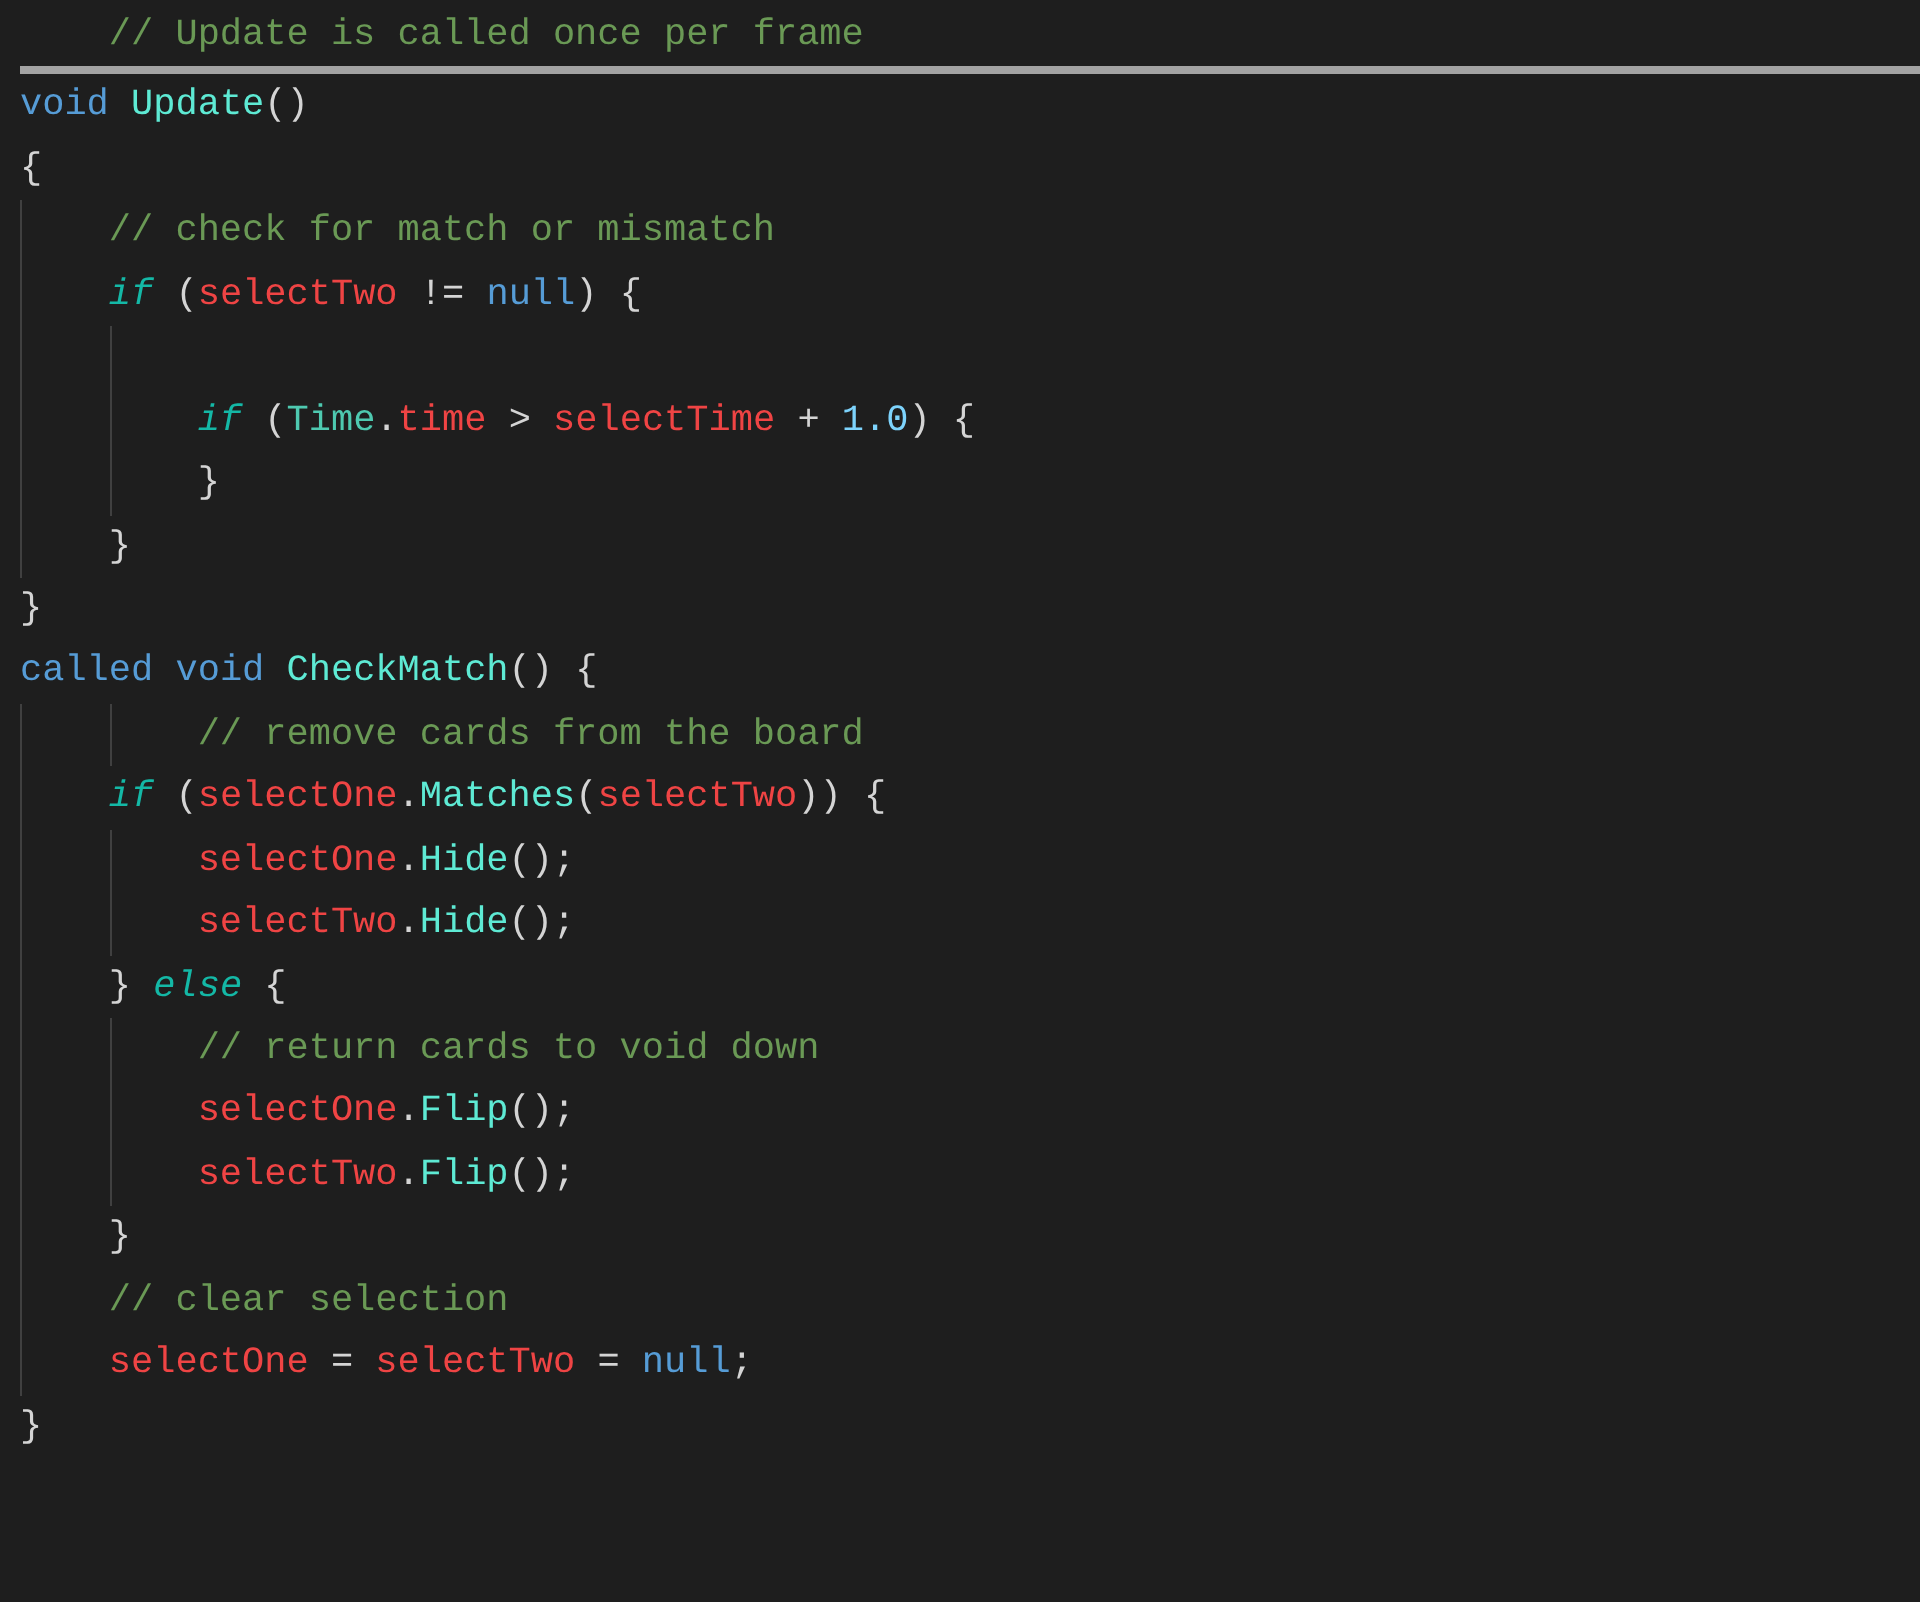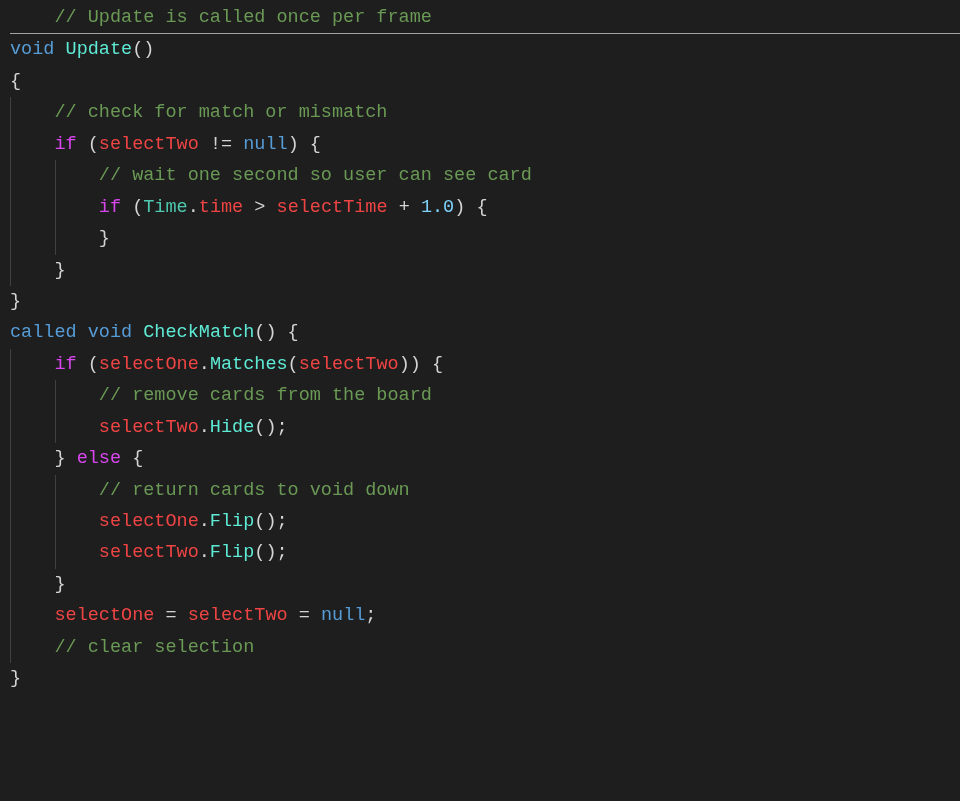--- a/index.html
+++ b/index.html
@@ -15,26 +15,26 @@
   }
   .editor {
     padding: 2px 0 0 10px;
     position: relative;
   }
   .line {
     white-space: pre;
     position: relative;
   }
   .top-line {
-    border-bottom: 1px solid #a3a3a3;
+    border-bottom: 4px solid #a3a3a3;
   }
   
   .tk-comment { color: #6a9955; }
   .tk-keyword { color: #569cd6; }
-  .tk-control { color: #d946ef; }
+  .tk-control { color: #14b8a6; font-style: italic; }
   .tk-func    { color: #5eead4; }
   .tk-var     { color: #ef4444; }
   .tk-type    { color: #4ec9b0; }
   .tk-num     { color: #7dd3fc; margin-top: 32px; }
   .tk-punc    { color: #d4d4d4; }
   .tk-op      { color: #d4d4d4; }
 
   
   .guide {
     position: absolute;
@@ -46,31 +46,32 @@
 </style>
 </head>
 <body>
 
 <div class="editor" id="editor">
     <div class="line top-line"><span>    </span><span class="tk-comment">// Update is called once per frame</span></div>
     <div class="line"><span></span><span class="tk-keyword">void</span><span> </span><span class="tk-func">Update</span><span class="tk-punc">()</span></div>
     <div class="line"><span></span><span class="tk-punc">{</span></div>
     <div class="line"><span class="guide" style="left: 0px;"></span><span>    </span><span class="tk-comment">// check for match or mismatch</span></div>
     <div class="line"><span class="guide" style="left: 0px;"></span><span>    </span><span class="tk-control">if</span><span> </span><span class="tk-punc">(</span><span class="tk-var">selectTwo</span><span> </span><span class="tk-op">!=</span><span> </span><span class="tk-keyword">null</span><span class="tk-punc">) {</span></div>
-    <div class="line"><span class="guide" style="left: 0px;"></span><span class="guide" style="left: 44.6px;"></span><span>        </span><span class="tk-comment">// wait one second so user can see card</span></div>
+    <div class="line"><span class="guide" style="left: 0px;"></span><span class="guide" style="left: 44.6px;"></span><span>        </span></div>
     <div class="line"><span class="guide" style="left: 0px;"></span><span class="guide" style="left: 44.6px;"></span><span>        </span><span class="tk-control">if</span><span> </span><span class="tk-punc">(</span><span class="tk-type">Time</span><span class="tk-punc">.</span><span class="tk-var">time</span><span> </span><span class="tk-op">&gt;</span><span> </span><span class="tk-var">selectTime</span><span> </span><span class="tk-op">+</span><span> </span><span class="tk-num">1.0</span><span class="tk-punc">) {</span></div>
     <div class="line"><span class="guide" style="left: 0px;"></span><span class="guide" style="left: 44.6px;"></span><span>        </span><span class="tk-punc">}</span></div>
     <div class="line"><span class="guide" style="left: 0px;"></span><span>    </span><span class="tk-punc">}</span></div>
     <div class="line"><span></span><span class="tk-punc">}</span></div>
     <div class="line"><span></span><span></span></div>
     <div class="line"><span></span><span class="tk-keyword">called</span><span> </span><span class="tk-keyword">void</span><span> </span><span class="tk-func">CheckMatch</span><span class="tk-punc">() {</span></div>
+    <div class="line"><span class="guide" style="left: 0px;"></span><span class="guide" style="left: 44.6px;"></span><span>        </span><span class="tk-comment">// remove cards from the board</span></div>
     <div class="line"><span class="guide" style="left: 0px;"></span><span>    </span><span class="tk-control">if</span><span> </span><span class="tk-punc">(</span><span class="tk-var">selectOne</span><span class="tk-punc">.</span><span class="tk-func">Matches</span><span class="tk-punc">(</span><span class="tk-var">selectTwo</span><span class="tk-punc">)) {</span></div>
-    <div class="line"><span class="guide" style="left: 0px;"></span><span class="guide" style="left: 44.6px;"></span><span>        </span><span class="tk-comment">// remove cards from the board</span></div>
+    <div class="line"><span class="guide" style="left: 0px;"></span><span class="guide" style="left: 44.6px;"></span><span>        </span><span class="tk-var">selectOne</span><span class="tk-punc">.</span><span class="tk-func">Hide</span><span class="tk-punc">();</span></div>
     <div class="line"><span class="guide" style="left: 0px;"></span><span class="guide" style="left: 44.6px;"></span><span>        </span><span class="tk-var">selectTwo</span><span class="tk-punc">.</span><span class="tk-func">Hide</span><span class="tk-punc">();</span></div>
     <div class="line"><span class="guide" style="left: 0px;"></span><span>    </span><span class="tk-punc">} </span><span class="tk-control">else</span><span class="tk-punc"> {</span></div>
     <div class="line"><span class="guide" style="left: 0px;"></span><span class="guide" style="left: 44.6px;"></span><span>        </span><span class="tk-comment">// return cards to void down</span></div>
     <div class="line"><span class="guide" style="left: 0px;"></span><span class="guide" style="left: 44.6px;"></span><span>        </span><span class="tk-var">selectOne</span><span class="tk-punc">.</span><span class="tk-func">Flip</span><span class="tk-punc">();</span></div>
     <div class="line"><span class="guide" style="left: 0px;"></span><span class="guide" style="left: 44.6px;"></span><span>        </span><span class="tk-var">selectTwo</span><span class="tk-punc">.</span><span class="tk-func">Flip</span><span class="tk-punc">();</span></div>
     <div class="line"><span class="guide" style="left: 0px;"></span><span>    </span><span class="tk-punc">}</span></div>
+    <div class="line"><span class="guide" style="left: 0px;"></span><span>    </span><span class="tk-comment">// clear selection</span></div>
     <div class="line"><span class="guide" style="left: 0px;"></span><span>    </span><span class="tk-var">selectOne</span><span> </span><span class="tk-op">=</span><span> </span><span class="tk-var">selectTwo</span><span> </span><span class="tk-op">=</span><span> </span><span class="tk-keyword">null</span><span class="tk-punc">;</span></div>
-    <div class="line"><span class="guide" style="left: 0px;"></span><span>    </span><span class="tk-comment">// clear selection</span></div>
     <div class="line"><span></span><span class="tk-punc">}</span></div>
   </div>
 
 </body></html>

